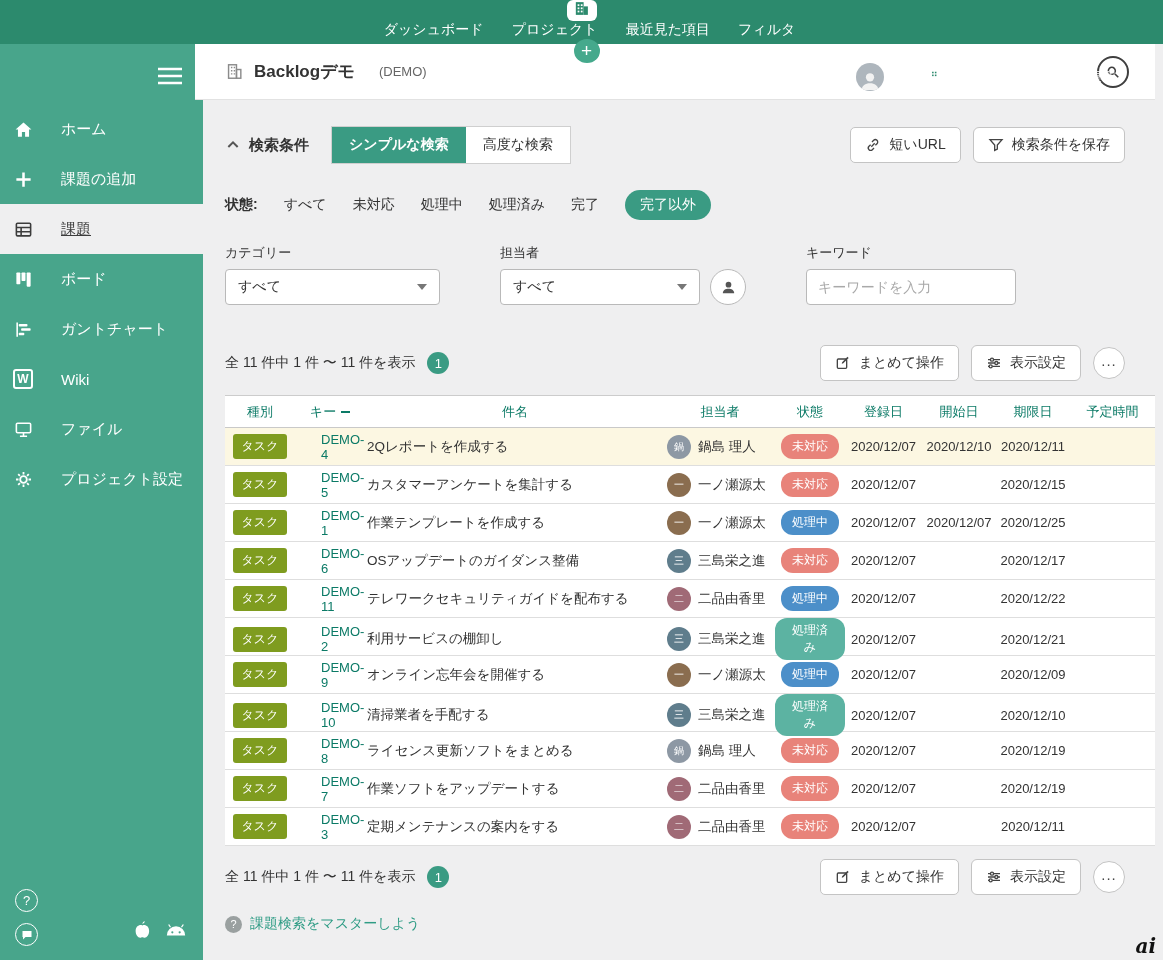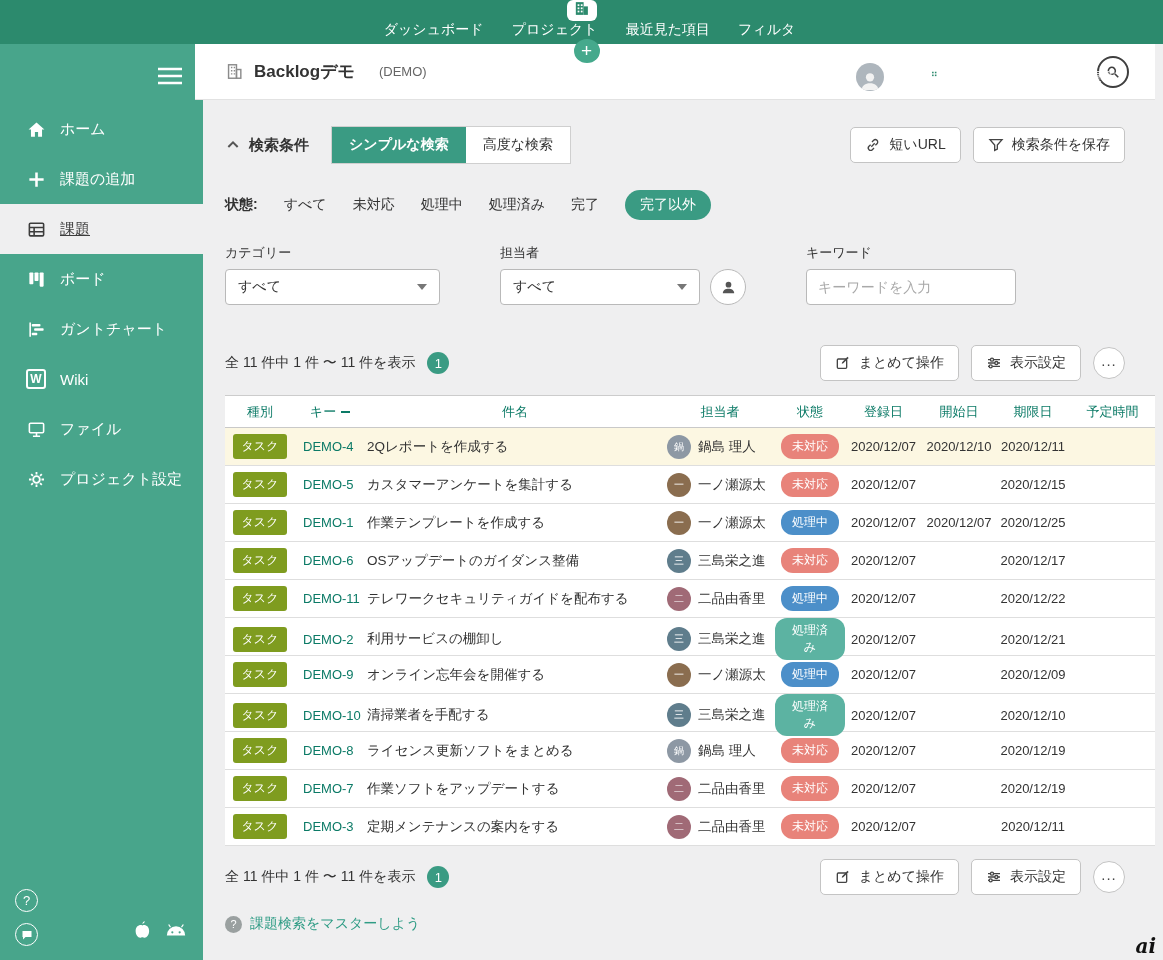--- a/index.html
+++ b/index.html
@@ -23,21 +23,21 @@
   .caret { font-size:8px; color:#fff; }
   .tb-divider { width:1px; height:20px; background:rgba(255,255,255,.4); }
   .space-wrap { display:flex; align-items:center; gap:7px; cursor:pointer; }
   .space-name { font-size:14px; white-space:nowrap; }
   .grid-icon { cursor:pointer; }
 
   
   .sidebar { position:absolute; top:44px; left:0; width:203px; height:916px; background:#48a58b; color:#fff; }
   .hamburger { display:flex; justify-content:flex-end; padding:22px 20px 8px 0; cursor:pointer; }
   .side-nav { margin-top:6px; }
-  .side-item { display:flex; align-items:center; gap:14px; height:50px; padding-left:26px;
+  .side-item { display:flex; align-items:center; gap:28px; height:50px; padding-left:13px;
                font-size:15px; cursor:pointer; color:#fff; }
   .side-item .s-icon { width:20px; display:inline-flex; justify-content:center; color:#fff; }
   .side-item.active { background:#efeff0; color:#3c3c3c;text-decoration:underline; }
   .side-item.active .s-icon { color:#3c3c3c; }
   .wiki-w { font-weight:bold; font-size:16px; border:2px solid currentColor; border-radius:3px; width:20px; height:20px;
             display:inline-flex; align-items:center; justify-content:center; font-size:12px; }
   .side-bottom-left { position:absolute; left:15px; bottom:14px; display:flex; flex-direction:column; gap:11px; }
   .round-side { width:23px; height:23px; border:1.7px solid #fff; border-radius:50%; display:flex;
                 align-items:center; justify-content:center; font-size:13px; color:#fff; cursor:pointer; }
   .side-bottom-right { position:absolute; right:16px; bottom:16px; display:flex; gap:14px; align-items:center; }
@@ -56,21 +56,21 @@
 
   .search-row { display:flex; align-items:center; margin-top:26px; padding-right:30px; }
   .chev-btn { color:#555; display:inline-flex; cursor:pointer; margin-right:8px; }
   .search-title { font-size:15px; font-weight:bold; color:#333; }
   .tabs { display:inline-flex; margin-left:22px; border:1px solid #cfcfcf; background:#fff; }
   .tab { padding:9px 17px; font-size:14px; border:none; background:#fff; color:#333; cursor:pointer; font-family:inherit; }
   .tab.active { background:#3a9b83; color:#fff; font-weight:bold; }
   .spacer { flex:1; }
   .wbtn { display:inline-flex; align-items:center; gap:8px; background:#fff; border:1px solid #c4c4c4;
           border-radius:5px; padding:8px 14px; font-size:14px; color:#333; cursor:pointer; font-family:inherit; white-space:nowrap; }
-  .wbtn + .wbtn { margin-left:12px; }
+  .wbtn + .wbtn { margin-left:12px;border-radius:6px; }
   .wbtn .b-icon { display:inline-flex; color:#444; }
 
   .status-row { display:flex; align-items:center; margin-top:26px; gap:26px; padding-right:30px; font-size:14px; }
   .status-row .st-label { font-weight:bold; color:#333; }
   .st-opt { color:#333; cursor:pointer; }
   .st-opt.pill { background:#3a9b83; color:#fff; padding:6px 15px; border-radius:15px; }
 
   .filter-row { display:flex; margin-top:24px; gap:60px; padding-right:30px; }
   .fgroup label { display:block; font-size:13px; color:#333; margin-bottom:7px; }
   .select { width:215px; height:36px; background:#fff; border:1px solid #b9b9b9; border-radius:4px;
@@ -96,21 +96,21 @@
   
   .issues-table { margin-top:14px; background:#fff; border-top:1px solid #cccccc; width:930px; }
   .t-grid { display:grid; grid-template-columns:70px 70px 300px 110px 70px 77px 74px 74px 85px; align-items:center; }
   .t-head { height:32px; border-bottom:1px solid #c9c9c9; }
   .t-head .hcell { font-size:13px; color:#0b7a66; text-align:center; cursor:pointer; }
   .sort-dash { display:inline-block; width:9px; height:2px; background:#0b7a66; margin-left:5px; vertical-align:middle; }
   .t-row { height:38px; border-bottom:1px solid #dedede; background:#fff; cursor:pointer; }
   .t-row.hl-on { background:#fcf7e2; }
   .cell-c { text-align:center; font-size:13px; color:#333; }
   .type-badge { display:inline-block; background:#7f9c1f; color:#fff; font-size:12px; padding:4px 9px; border-radius:3px; }
-  .cell-key { font-size:13px; color:#0b7a66; padding-left:8px; }
+  .cell-key { font-size:13px; color:#0b7a66; padding-left:8px;margin-left:18px; }
   .cell-subject { font-size:13.5px; color:#333; padding-left:2px; white-space:nowrap; overflow:hidden; }
   .cell-assignee { display:flex; align-items:center; gap:7px; padding-left:2px; }
   .avatar { width:24px; height:24px; border-radius:50%; color:#fff; font-size:10px;
             display:inline-flex; align-items:center; justify-content:center; flex:none; }
   .p-nabeshima { background:#8d98a4; }
   .p-ichinose { background:#8a6d4f; }
   .p-mishima  { background:#5f7d8c; }
   .p-nishina  { background:#a06a76; }
   .a-name { font-size:13.5px; color:#333; white-space:nowrap; }
   .status-badge { display:inline-block; color:#fff; font-size:12px; padding:4px 11px; border-radius:12px; }

